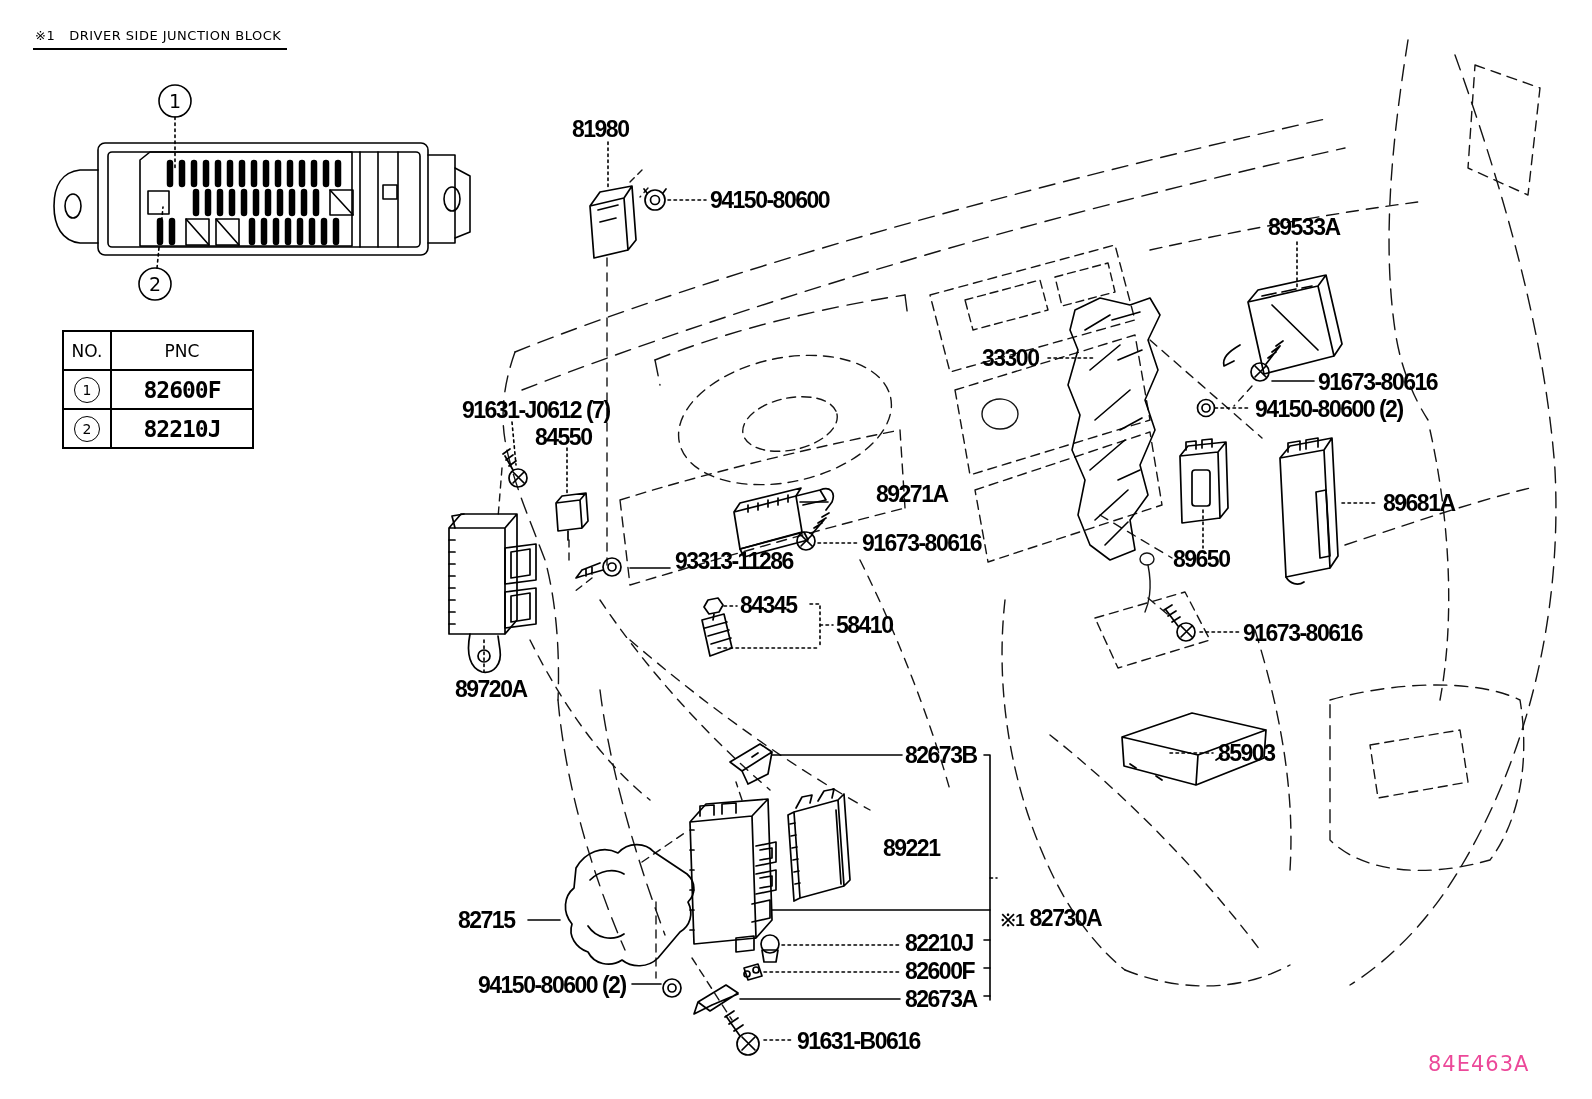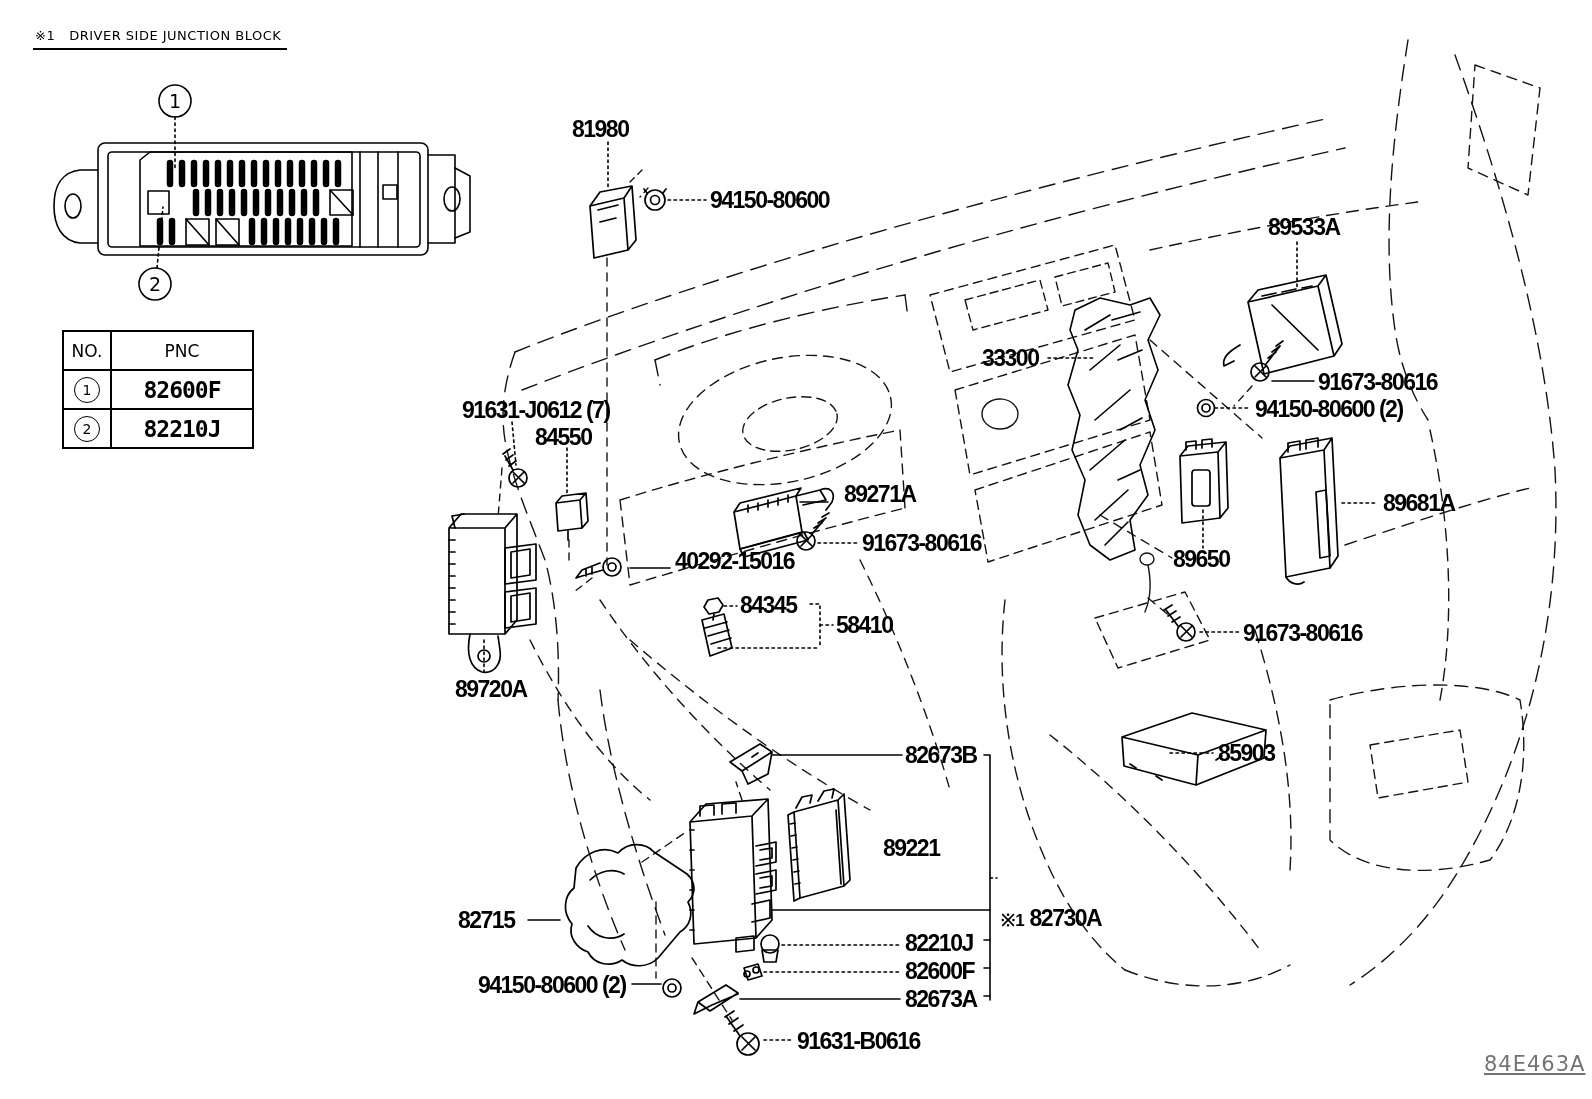--- a/index.html
+++ b/index.html
@@ -5,22 +5,22 @@
   html,body{margin:0;padding:0;background:#fff;}
   #stage{position:relative;width:1592px;height:1099px;background:#fff;overflow:hidden;
          font-family:"DejaVu Sans",sans-serif;color:#000;}
   #art{position:absolute;left:0;top:0;}
   .part{position:absolute;font-family:Liberation Sans, sans-serif;font-weight:bold;
         font-size:23px;letter-spacing:-1.5px;white-space:nowrap;line-height:1;}
   .part .ref{font-size:17px;font-weight:bold;letter-spacing:0;}
   .note{position:absolute;left:33px;top:28px;font-size:13px;letter-spacing:.5px;
         border-bottom:2px solid #000;padding:0 6px 5px 2px;white-space:nowrap;}
   .note .ref{margin-right:14px;}
-  .diagram-code{position:absolute;left:1484px;top:1052px;font-size:21px;color:#737373;
-        letter-spacing:1px;text-decoration:underline;}
+  .diagram-code{position:absolute;left:1428px;top:1052px;font-size:21px;color:#ec4899;
+        letter-spacing:1px;}
   table.pnc{position:absolute;left:62px;top:330px;border-collapse:collapse;
         table-layout:fixed;padding-left:20px;}
   table.pnc td,th{border:2px solid #000;padding:0;text-align:center;}
   table.pnc .c-no{width:46px;}
   table.pnc .c-pnc{width:140px;}
   table.pnc tr{height:39px;}
   .th-txt{font-size:17px;font-weight:normal;}
   .pnc-val{font-family:"DejaVu Sans Mono",monospace;font-weight:bold;font-size:23px;
         letter-spacing:-1px;}
   .cnum{display:inline-block;width:24px;height:24px;border:1.6px solid #000;
@@ -340,23 +340,23 @@
     </table>
 
 <div class="part" style="left:572px;top:118px">81980</div>
 <div class="part" style="left:710px;top:189px">94150-80600</div>
 <div class="part" style="left:1268px;top:216px">89533A</div>
 <div class="part" style="left:1318px;top:371px">91673-80616</div>
 <div class="part" style="left:1255px;top:398px">94150-80600 (2)</div>
 <div class="part" style="left:982px;top:347px">33300</div>
 <div class="part" style="left:462px;top:399px">91631-J0612 (7)</div>
 <div class="part" style="left:535px;top:426px">84550</div>
-<div class="part" style="left:844px;top:483px">89271A</div>
+<div class="part" style="left:876px;top:483px">89271A</div>
 <div class="part" style="left:862px;top:532px">91673-80616</div>
-<div class="part" style="left:675px;top:550px">40292-15016</div>
+<div class="part" style="left:675px;top:550px">93313-11286</div>
 <div class="part" style="left:740px;top:594px">84345</div>
 <div class="part" style="left:836px;top:614px">58410</div>
 <div class="part" style="left:1173px;top:548px">89650</div>
 <div class="part" style="left:1383px;top:492px">89681A</div>
 <div class="part" style="left:1243px;top:622px">91673-80616</div>
 <div class="part" style="left:455px;top:678px">89720A</div>
 <div class="part" style="left:1218px;top:742px">85903</div>
 <div class="part" style="left:905px;top:744px">82673B</div>
 <div class="part" style="left:883px;top:837px">89221</div>
 <div class="part" style="left:1001px;top:907px"><span class="ref">※1</span> <span>82730A</span></div>

